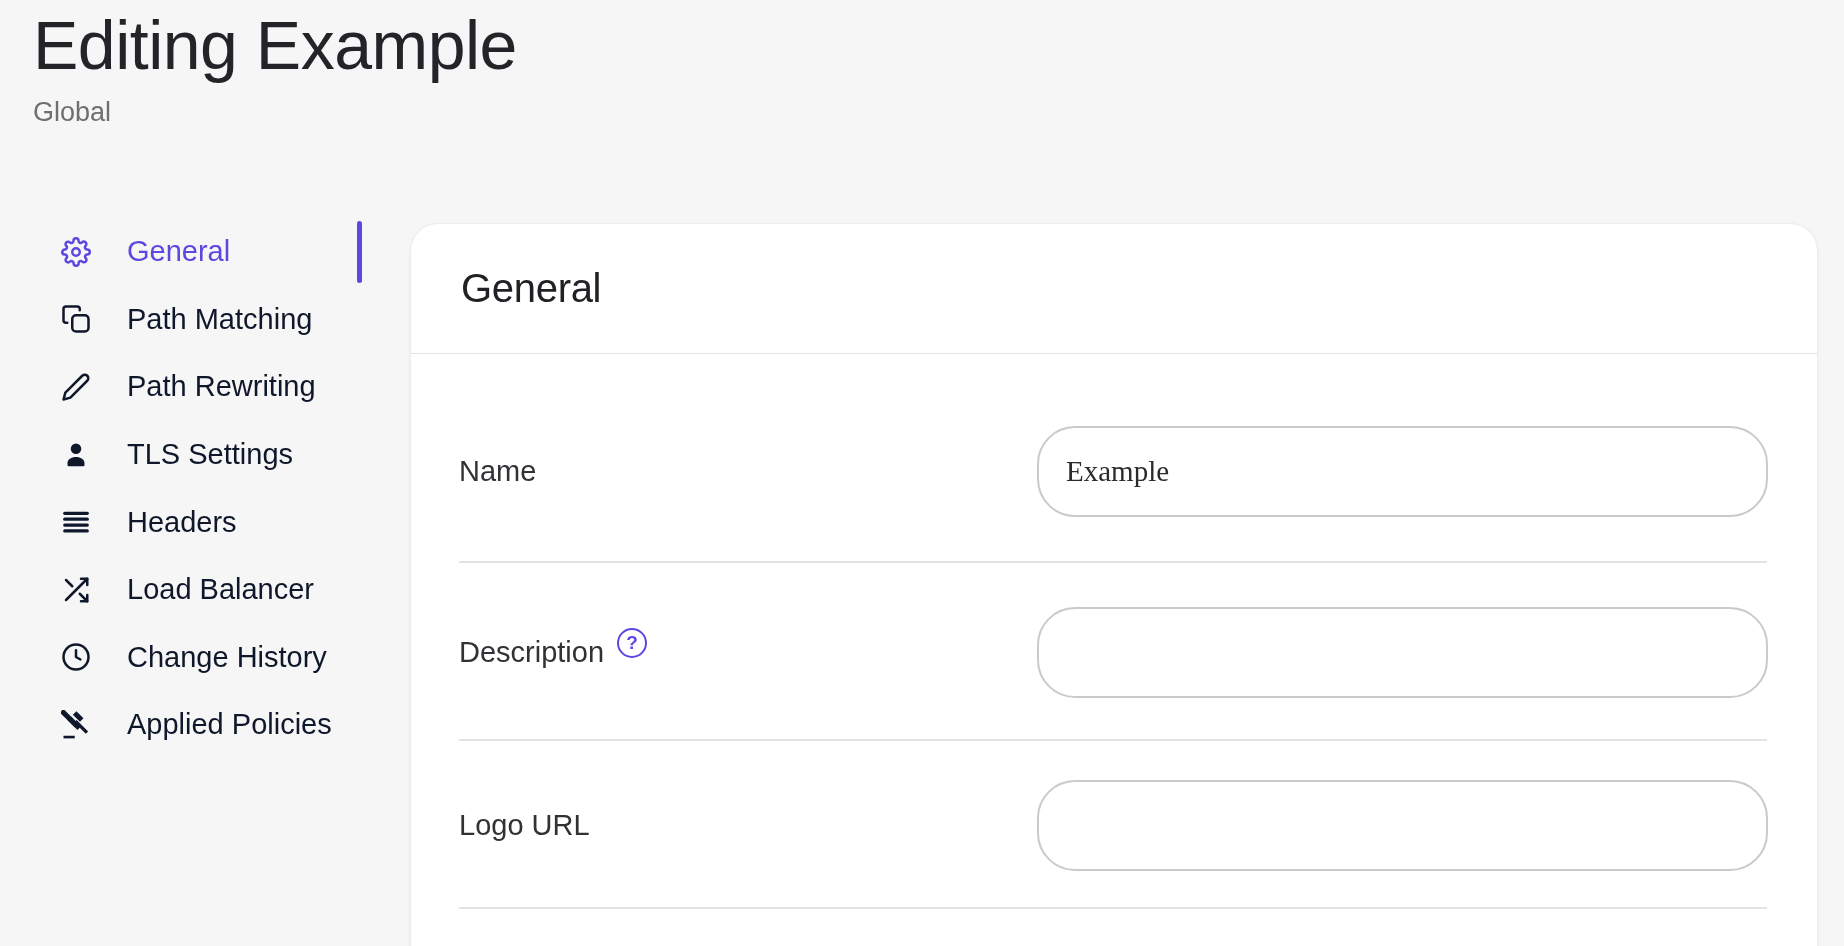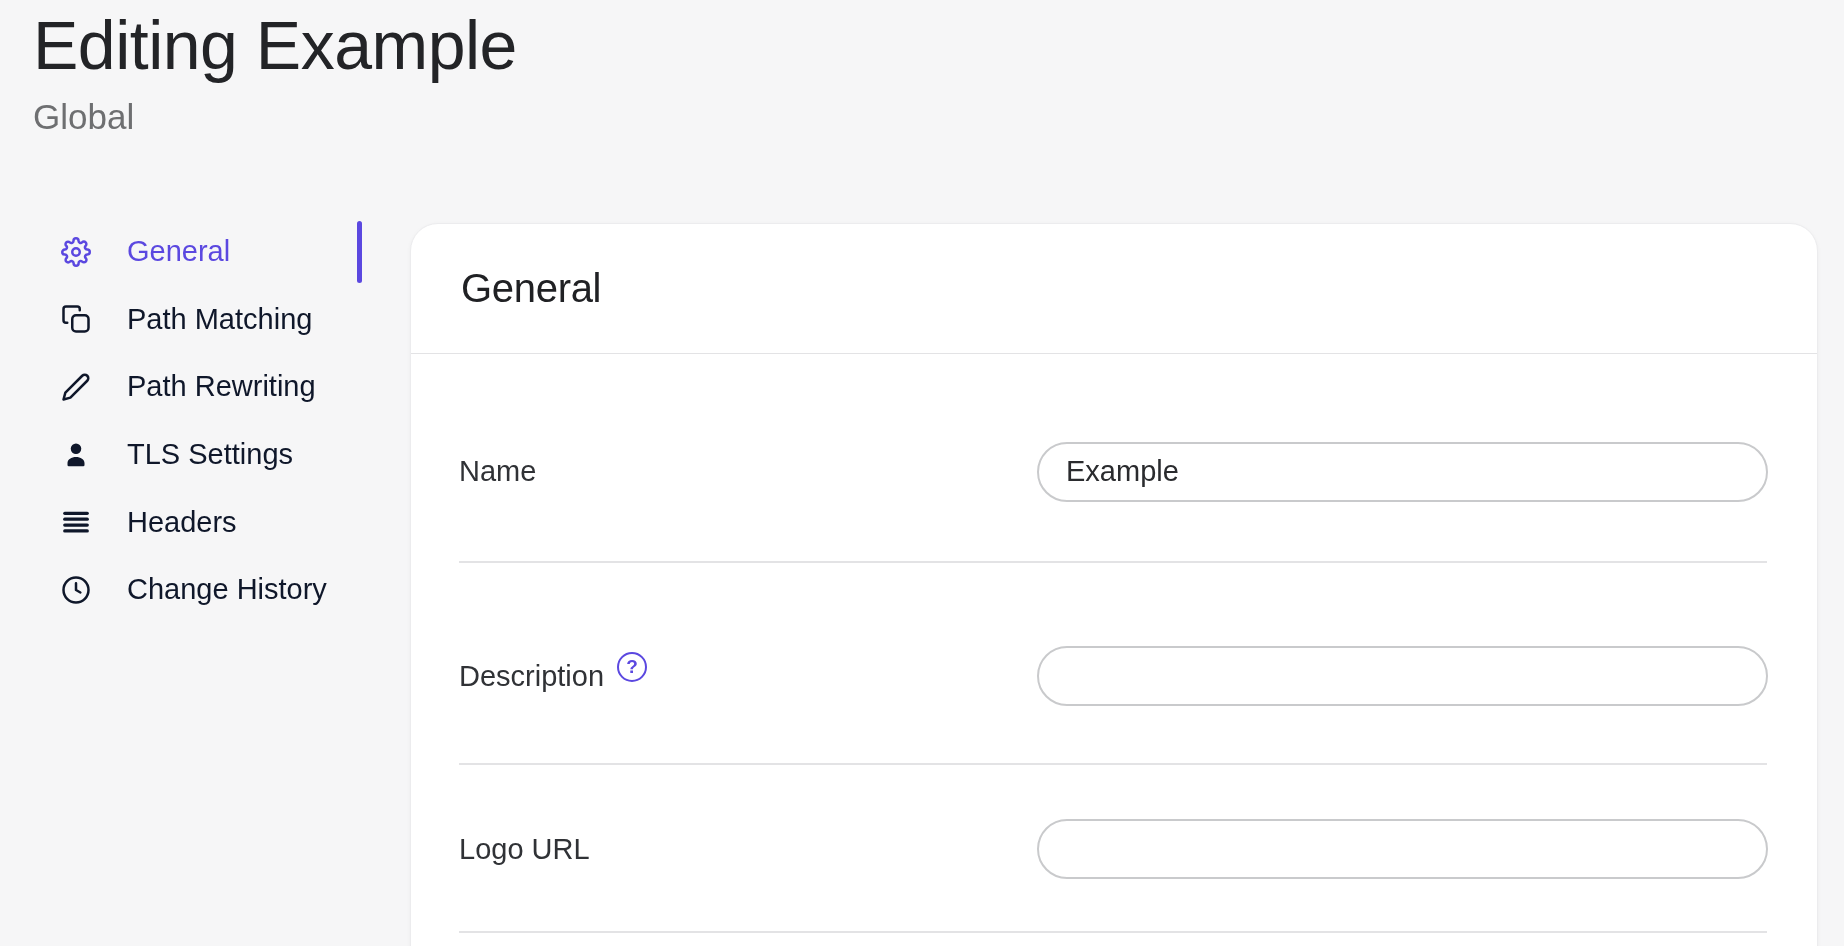--- a/index.html
+++ b/index.html
@@ -10,21 +10,21 @@
     position:relative;overflow:hidden;
     -webkit-font-smoothing:antialiased;
   }
   
   .page-title{
     position:absolute;left:33px;top:6px;
     font-size:68px;font-weight:500;color:#232427;letter-spacing:-0.5px;
   }
   .page-subtitle{
     position:absolute;left:33px;top:97px;
-    font-size:35px;color:#6e6f71;
+    font-size:27px;color:#6e6f71;
   }
   
   .sidebar{
     position:absolute;left:50px;top:218px;width:312px;
   }
   .nav-item{
     position:relative;height:67.6px;
     display:flex;align-items:center;
     color:#0f172a;cursor:pointer;
   }
@@ -64,24 +64,24 @@
     font-size:29px;color:#303236;display:flex;align-items:center;
   }
   .help-badge{
     width:30px;height:30px;margin-left:13px;border:2.5px solid #5b48e0;border-radius:50%;
     display:inline-flex;align-items:center;justify-content:center;
     color:#5b48e0;font-size:19px;font-weight:bold;
     transform:translateY(-9px);cursor:pointer;box-sizing:border-box;
   }
   .spacer{flex:1;}
   .pill-input{
-    width:731px;height:60px;box-sizing:border-box;
+    width:731px;height:91px;box-sizing:border-box;
     border:2px solid #c9cacc;border-radius:38px;
     padding:0 27px;font-size:29px;color:#2a2b2e;background:#fff;
-    font-family:Liberation Sans, sans-serif;outline:none;
+    font-family:Liberation Serif, serif;outline:none;
   }
 </style>
 </head>
 <body>
 
 <div class="page-title">Editing Example</div>
 <div class="page-subtitle">Global</div>
 
 <nav class="sidebar">
     <div class="nav-item active">
@@ -131,44 +131,70 @@
           <line x1="3" y1="14.4" x2="21" y2="14.4"></line>
           <line x1="3" y1="19.1" x2="21" y2="19.1"></line>
         </svg>
       </span>
     <span class="nav-label">Headers</span>
 
   </div>
     <div class="nav-item">
     <span class="nav-icon">
         <svg viewBox="0 0 24 24" fill="none" stroke="currentColor" stroke-width="2" stroke-linecap="round" stroke-linejoin="round">
+          <polyline points="16 3 21 3 21 8"></polyline>
+          <line x1="4" y1="20" x2="21" y2="3"></line>
+          <polyline points="21 16 21 21 16 21"></polyline>
+          <line x1="15" y1="15" x2="21" y2="21"></line>
+          <line x1="4" y1="4" x2="9" y2="9"></line>
+        </svg>
+      </span>
+    <span class="nav-label">Load Balancer</span>
+
+  </div>
+    <div class="nav-item">
+    <span class="nav-icon">
+        <svg viewBox="0 0 24 24" fill="none" stroke="currentColor" stroke-width="2" stroke-linecap="round" stroke-linejoin="round">
           <circle cx="12" cy="12" r="10"></circle>
           <polyline points="12 6.5 12 12 15.5 14"></polyline>
         </svg>
       </span>
     <span class="nav-label">Change History</span>
+
+  </div>
+    <div class="nav-item">
+    <span class="nav-icon">
+        <svg viewBox="0 0 24 24" fill="currentColor">
+          <path d="M2 20.6h9v2.1H2z"></path>
+          <path d="M5.2 8.1l2.85-2.85 14.15 14.15-2.85 2.85z" transform="translate(-6.2 -6.2) scale(1.0)"></path>
+          <path d="M5.24 8.07l2.83-2.83 5.66 5.66-2.83 2.83z"></path>
+          <path d="M12.32 1l5.66 5.66-2.83 2.83-5.66-5.66z"></path>
+          <path d="M10.6 9.8l1.9-1.9 9.2 9.2-1.9 1.9z"></path>
+        </svg>
+      </span>
+    <span class="nav-label">Applied Policies</span>
 
   </div>
   </nav>
 
 <section class="card">
   <div class="card-header">
     <div class="card-title">General</div>
   </div>
   <div id="form-body">
       <div class="form-row" style="height: 209px; padding-top: 26px;">
     <div class="field-label">
       <span class="label-text">Name</span>
 
     </div>
     <div class="spacer"></div>
     <input class="pill-input" type="text" value="Example" style="">
     <div class="sep"></div>
   </div>
-      <div class="form-row" style="height: 178px; margin-top: 24px;">
+      <div class="form-row" style="height: 178px;">
     <div class="field-label">
       <span class="label-text">Description</span>
       <span class="help-badge" style="display: inline-flex;">?</span>
     </div>
     <div class="spacer"></div>
     <input class="pill-input" type="text" value="" style="">
     <div class="sep"></div>
   </div>
       <div class="form-row" style="height: 168px;">
     <div class="field-label">

